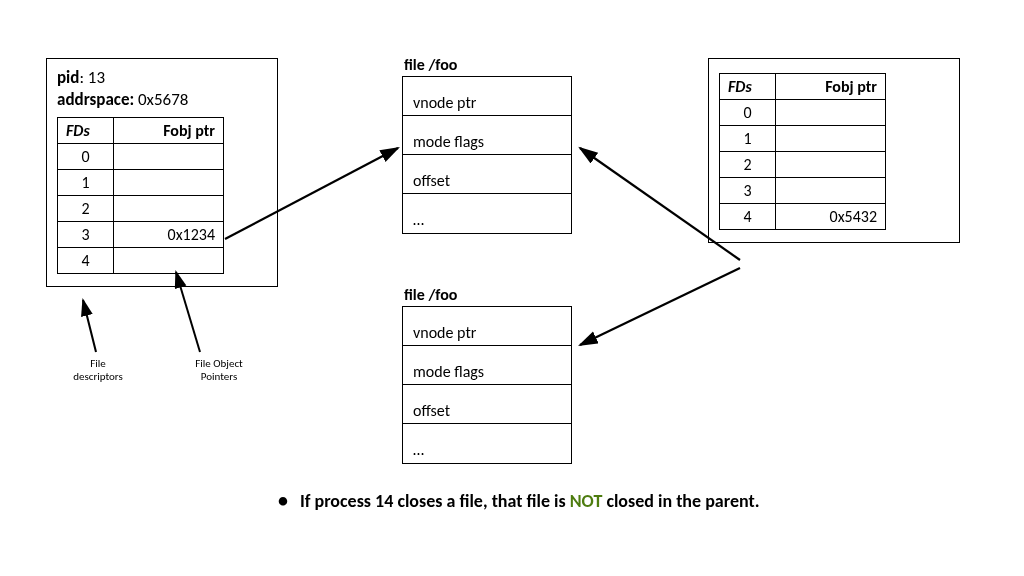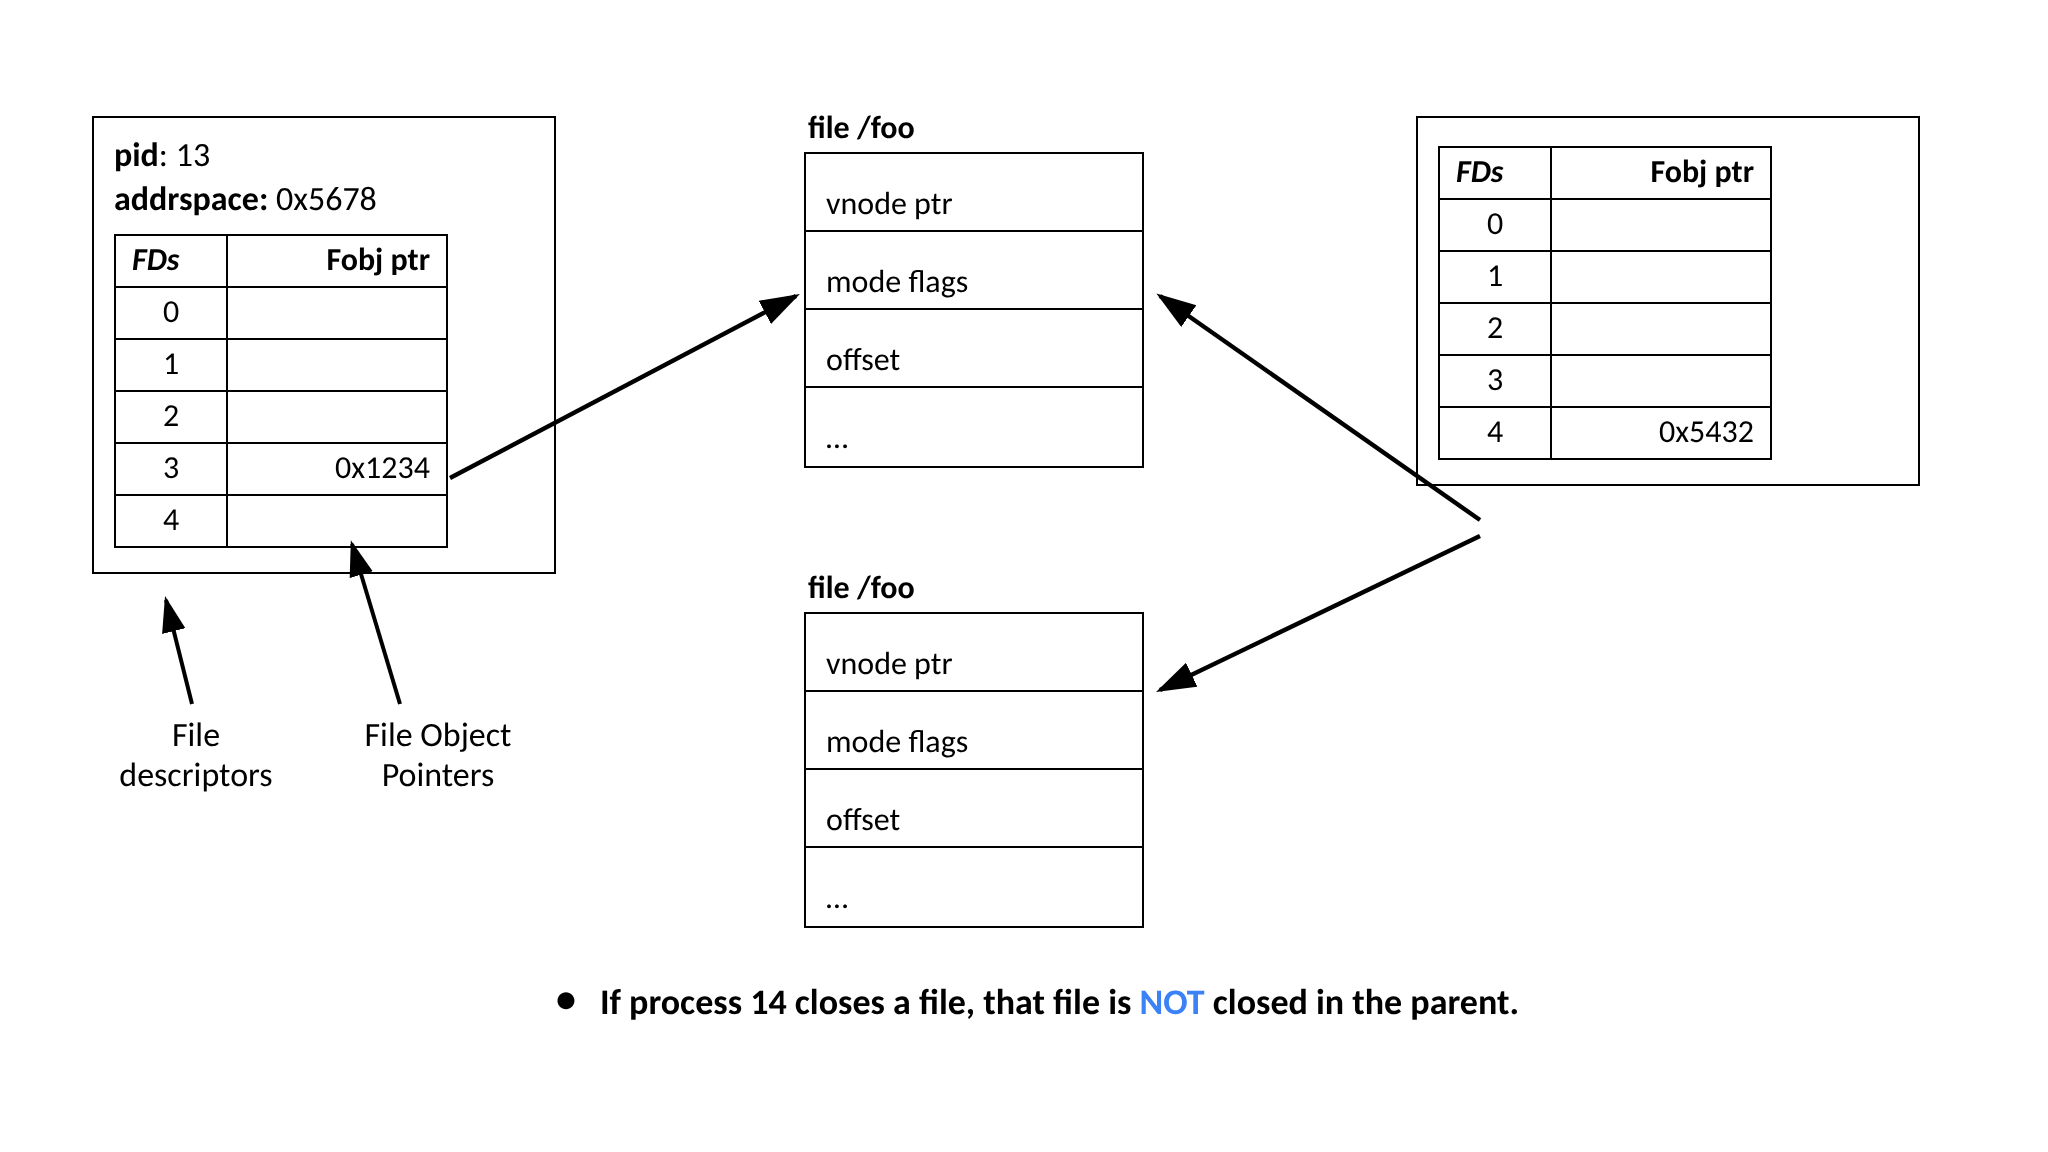--- a/index.html
+++ b/index.html
@@ -46,35 +46,35 @@
   .file-cell {
     border-bottom: 1px solid #000;
     padding: 3px 10px;
     height: 26px;
     margin-top: 13px;
   }
   .file-cell:last-child { border-bottom: none; }
 
   .label {
     position: absolute;
-    font-size: 17px;
+    font-size: 11px;
     text-align: center;
     line-height: 1.15;
   }
 
   .note {
     position: absolute;
     font-size: 18px;
     font-weight: bold;
     display: flex;
     align-items: flex-start;
   }
   .note .bullet { margin-right: 12px; font-size: 20px; line-height: 1; }
   .note .txt { max-width: 500px; }
-  .note .red { color: #3b82f6; }
+  .note .red { color: #4d7c0f; }
 
   svg.arrows {
     position: absolute;
     left: 0; top: 0;
     width: 1024px; height: 576px;
     pointer-events: none;
   }
 </style>
 </head>
 <body>

